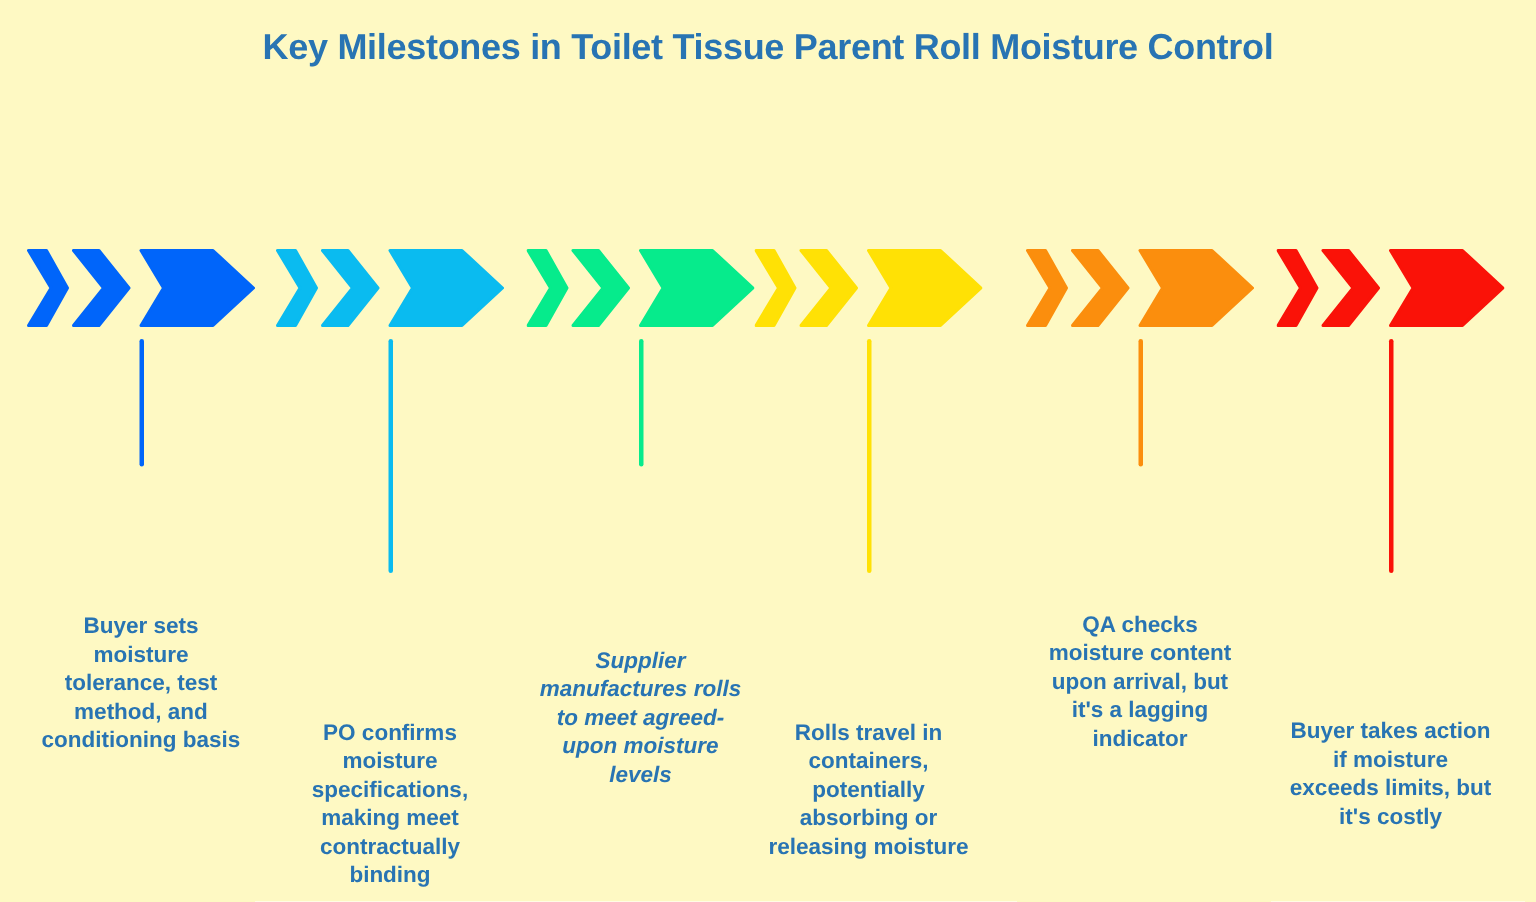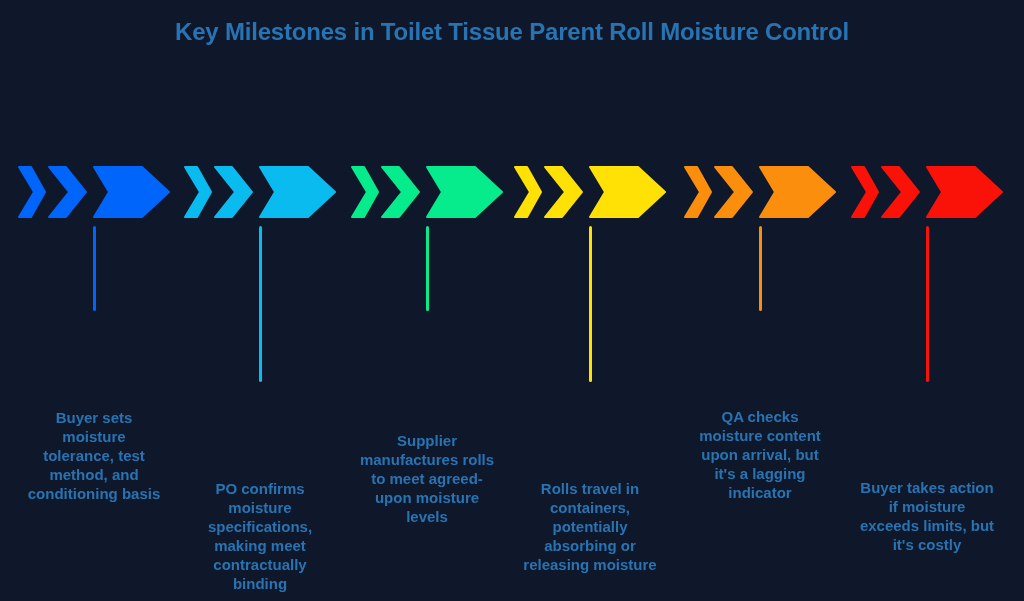--- a/index.html
+++ b/index.html
@@ -5,21 +5,21 @@
   html, body {
     margin: 0;
     padding: 0;
     background: #ffffff;
     font-family: "Liberation Sans", sans-serif;
   }
   .canvas {
     position: relative;
     width: 1024px;
     height: 601px;
-    background: #0f172a;
+    background: #fef9c3;
     overflow: hidden;
   }
   .title {
     position: absolute;
     top: 18px;
     left: 0;
     width: 1024px;
     margin: 0;
     text-align: center;
     font-size: 24px;
@@ -62,34 +62,34 @@
     font-size: 15px;
     font-weight: bold;
     line-height: 19px;
     color: #2874B3;
     white-space: pre-line;
   }
   
   .m0 { left: 9px; }
   .m1 { left: 175px; }
   .m2 { left: 342px; }
-  .m3 { left: 505px; }
+  .m3 { left: 494px; }
   .m4 { left: 675px; }
   .m5 { left: 842px; }
   
   .m0 .vline { height: 85px; }
   .m1 .vline { height: 156px; }
   .m2 .vline { height: 85px; }
   .m3 .vline { height: 156px; }
   .m4 .vline { height: 85px; }
   .m5 .vline { height: 156px; }
   
   .m0 .desc { top: 408px; }
   .m1 .desc { top: 479px; }
-  .m2 .desc { top: 431px; }
+  .m2 .desc { top: 431px; font-style: italic; }
   .m3 .desc { top: 479px; }
   .m4 .desc { top: 407px; }
   .m5 .desc { top: 478px; }
 </style>
 </head>
 <body>
 
 <div class="canvas">
   <h1 class="title" style="color: rgb(40, 116, 179);">Key Milestones in Toilet Tissue Parent Roll Moisture Control</h1>
 

